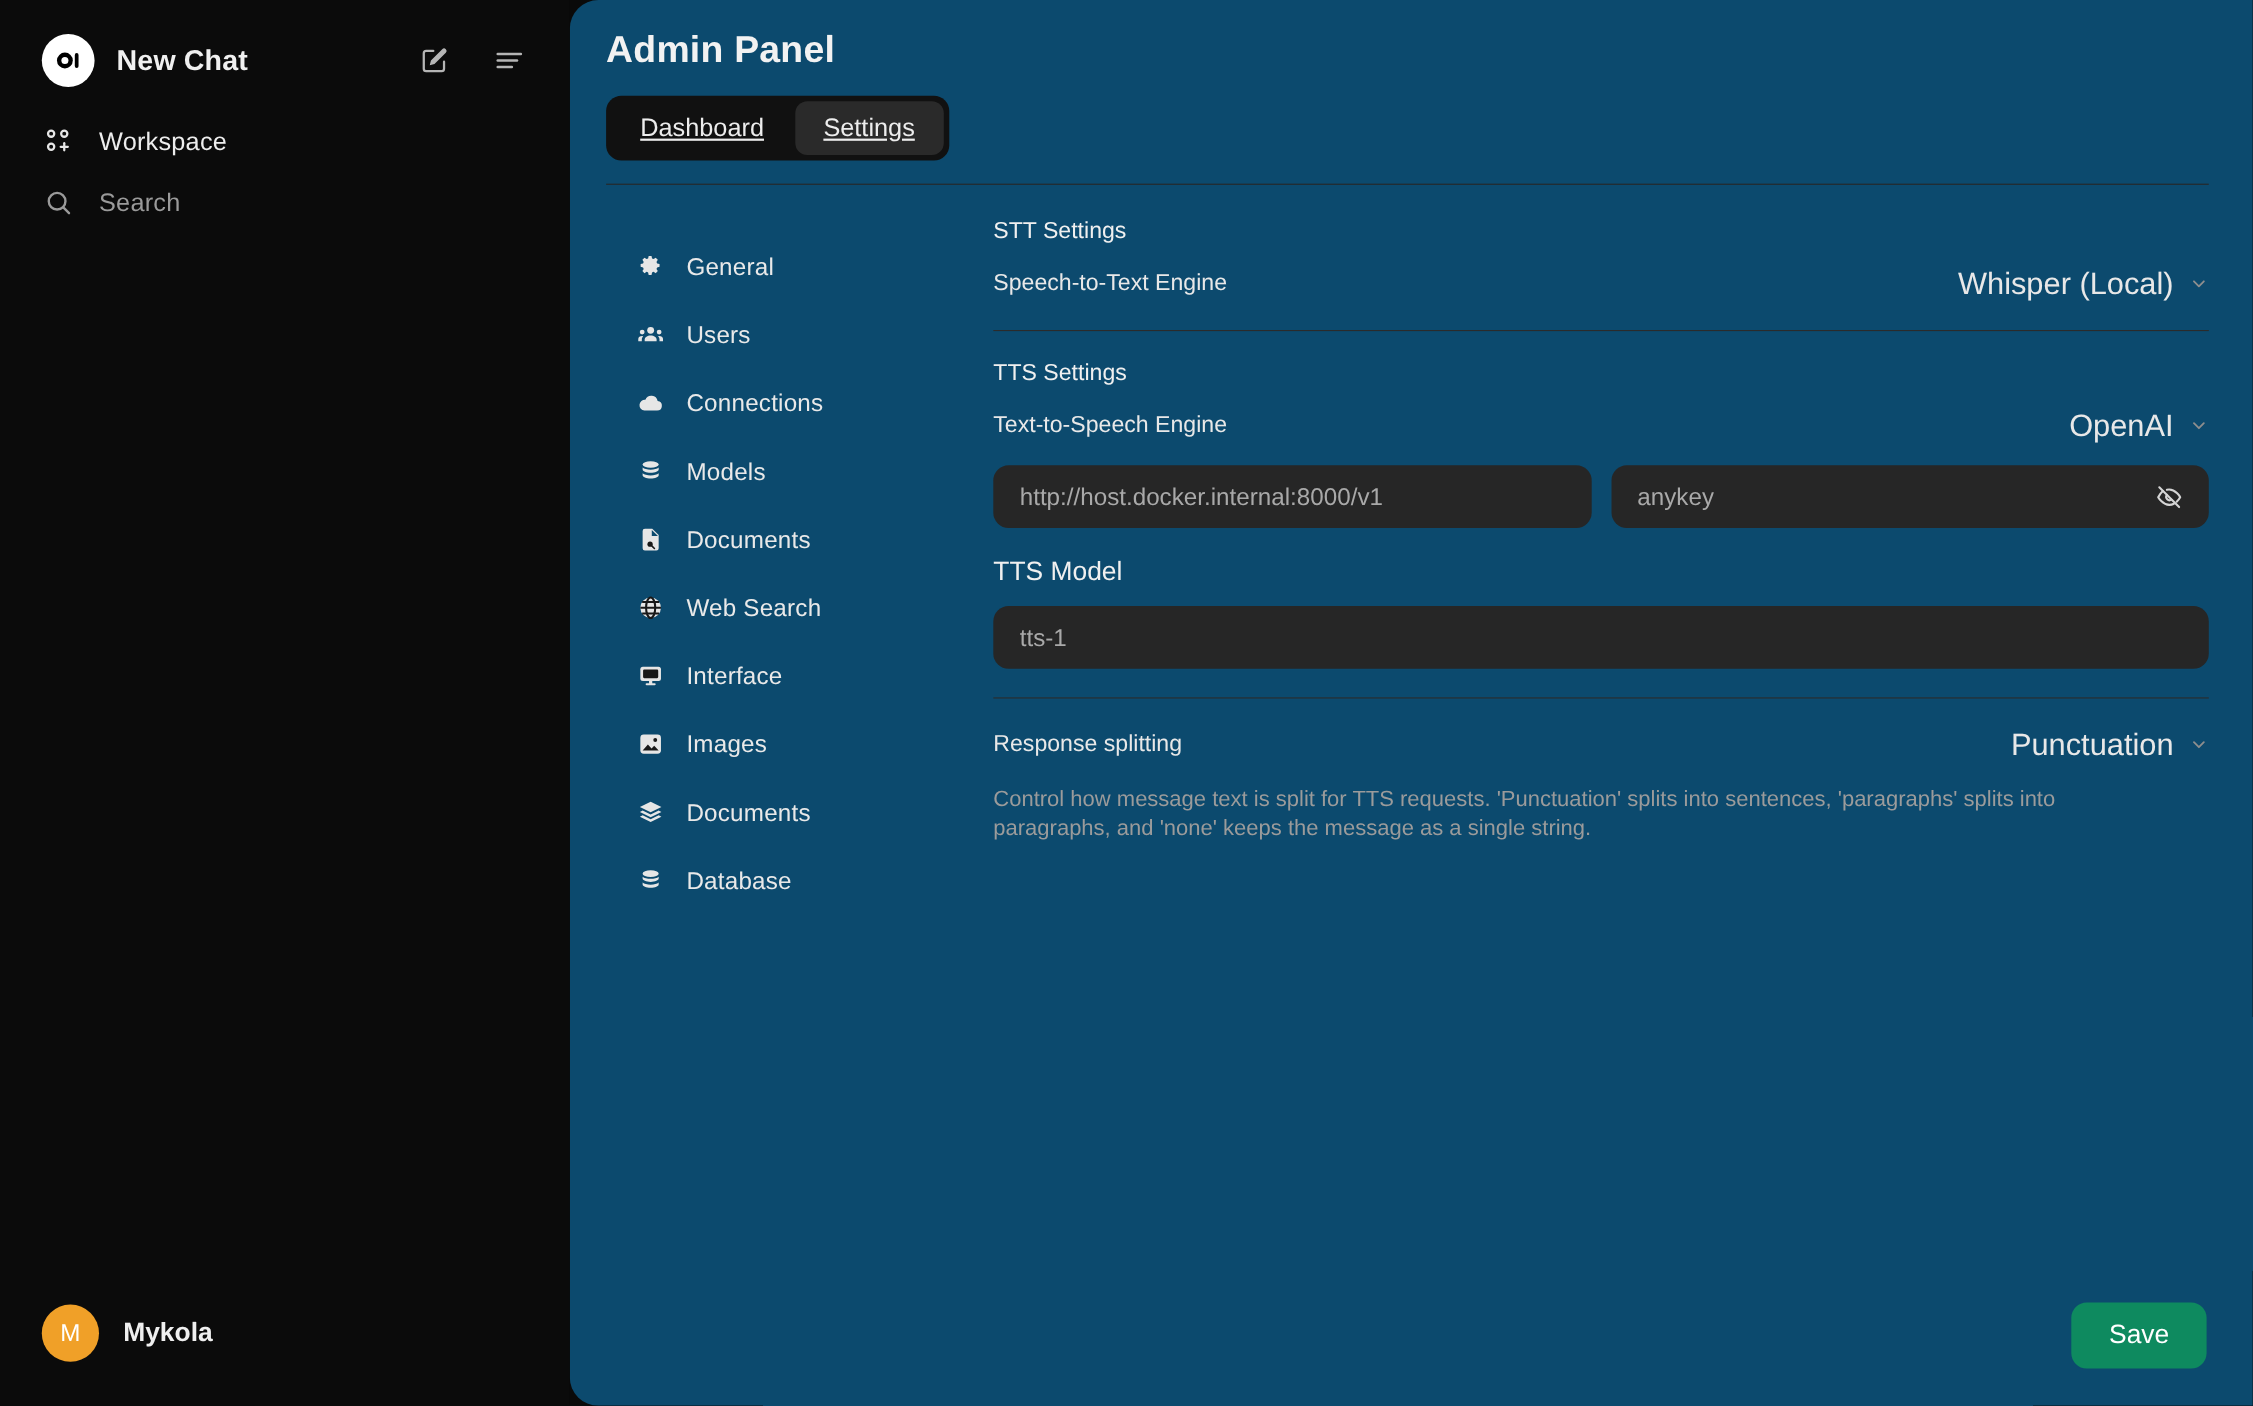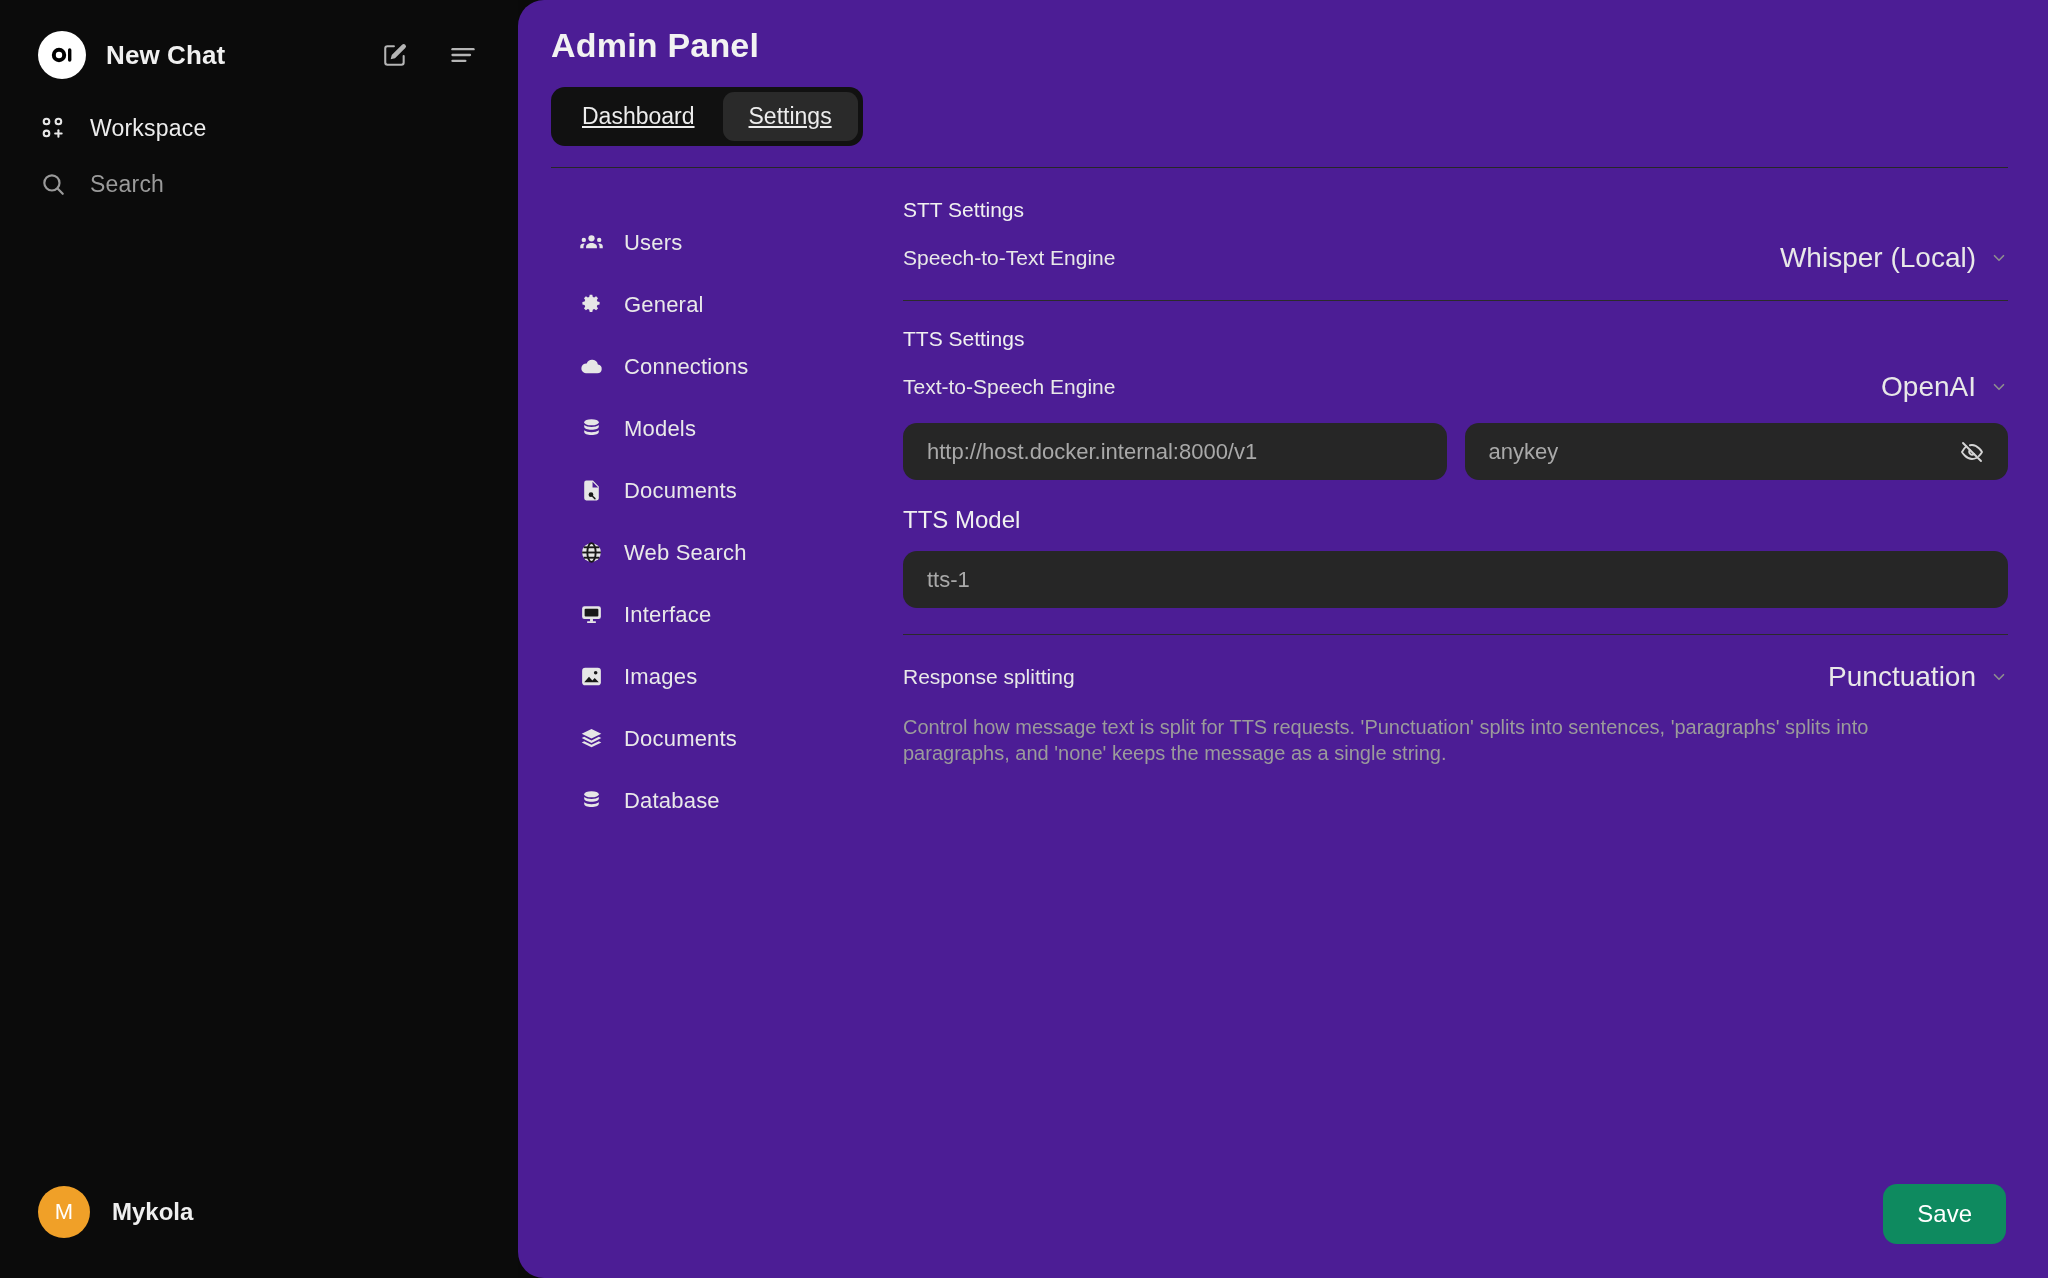--- a/index.html
+++ b/index.html
@@ -65,21 +65,21 @@
     background: #f0a028;
     display:flex; align-items:center; justify-content:center;
     color: #ffffff; font-size: 22px; font-weight: 500;
     flex-shrink: 0;
   }
   .sb-user .uname { color:#efefef; font-size:24px; font-weight:600; margin-left:22px; }
 
   
   .main {
     flex: 1 1 auto; height: 100%;
-    background: #4c1d95;
+    background: #0c4a6e;
     border-top-left-radius: 26px;
     border-bottom-left-radius: 26px;
     display: flex; flex-direction: column;
     position: relative; overflow: hidden;
   }
   .main-header { padding: 26px 40px 0 33px; flex-shrink: 0; }
   .page-title {
     color: #f2f2f2; font-size: 34px; font-weight: 600;
     letter-spacing: .2px;
   }
@@ -235,39 +235,39 @@
       </div>
       <div class="hdr-rule"></div>
     </div>
 
     <div class="body-wrap">
 
       <nav class="set-nav">
 
         <div class="set-item">
           <span class="sico">
+            <svg width="24" height="24" viewBox="0 0 24 24" fill="currentColor">
+              <path d="M12 8.3a3.7 3.7 0 1 0 0 7.4 3.7 3.7 0 0 0 0-7.4zm0 5.6a1.9 1.9 0 1 1 0-3.8 1.9 1.9 0 0 1 0 3.8z"></path>
+              <path d="M13.3 1.7h-2.6l-.5 2.2c-.5.15-1 .35-1.4.6L6.9 3.3 5 5.2l1.2 1.9c-.25.45-.45.9-.6 1.4l-2.2.5v2.6l2.2.5c.15.5.35.95.6 1.4L5 15.4l1.9 1.9 1.9-1.2c.45.25.9.45 1.4.6l.5 2.2h2.6l.5-2.2c.5-.15.95-.35 1.4-.6l1.9 1.2 1.9-1.9-1.2-1.9c.25-.45.45-.9.6-1.4l2.2-.5V9l-2.2-.5c-.15-.5-.35-.95-.6-1.4l1.2-1.9L17.1 3.3l-1.9 1.2c-.45-.25-.9-.45-1.4-.6z"></path>
+            </svg>
+          </span>
+          <span class="slbl">General</span>
+        </div>
+
+        <div class="set-item">
+          <span class="sico">
             <svg width="25" height="25" viewBox="0 0 24 24" fill="currentColor">
               <circle cx="12" cy="8" r="3"></circle>
               <path d="M12 12.4c-2.9 0-5.2 1.6-5.2 3.6v1.4h10.4V16c0-2-2.3-3.6-5.2-3.6z"></path>
               <circle cx="4.6" cy="9.5" r="2.1"></circle>
                 <circle cx="19.4" cy="9.5" r="2.1"></circle>
               <path d="M4.6 13c-1.9 0-3.4 1.1-3.4 2.5v1.9h3.1V16c0-1.1.45-2.1 1.2-2.85A5.6 5.6 0 0 0 4.6 13zM19.4 13c-.3 0-.6.05-.9.15.75.75 1.2 1.75 1.2 2.85v1.4h3.1v-1.9c0-1.4-1.5-2.5-3.4-2.5z"></path>
             </svg>
           </span>
           <span class="slbl">Users</span>
-        </div>
-
-        <div class="set-item">
-          <span class="sico">
-            <svg width="24" height="24" viewBox="0 0 24 24" fill="currentColor">
-              <path d="M12 8.3a3.7 3.7 0 1 0 0 7.4 3.7 3.7 0 0 0 0-7.4zm0 5.6a1.9 1.9 0 1 1 0-3.8 1.9 1.9 0 0 1 0 3.8z"></path>
-              <path d="M13.3 1.7h-2.6l-.5 2.2c-.5.15-1 .35-1.4.6L6.9 3.3 5 5.2l1.2 1.9c-.25.45-.45.9-.6 1.4l-2.2.5v2.6l2.2.5c.15.5.35.95.6 1.4L5 15.4l1.9 1.9 1.9-1.2c.45.25.9.45 1.4.6l.5 2.2h2.6l.5-2.2c.5-.15.95-.35 1.4-.6l1.9 1.2 1.9-1.9-1.2-1.9c.25-.45.45-.9.6-1.4l2.2-.5V9l-2.2-.5c-.15-.5-.35-.95-.6-1.4l1.2-1.9L17.1 3.3l-1.9 1.2c-.45-.25-.9-.45-1.4-.6z"></path>
-            </svg>
-          </span>
-          <span class="slbl">General</span>
         </div>
 
         <div class="set-item">
           <span class="sico">
             <svg width="25" height="25" viewBox="0 0 24 24" fill="currentColor">
               <path d="M6.6 18.5h11a4.2 4.2 0 0 0 .5-8.37 5.6 5.6 0 0 0-10.7-1.1A4.3 4.3 0 0 0 6.6 18.5z"></path>
             </svg>
           </span>
           <span class="slbl">Connections</span>
         </div>

